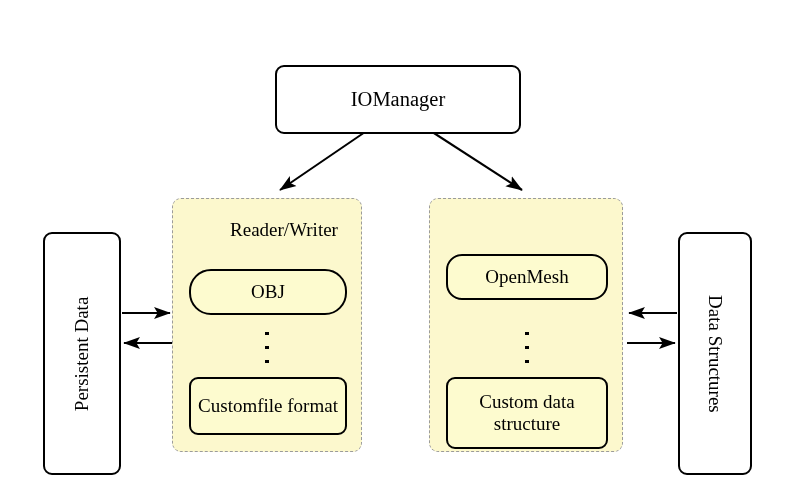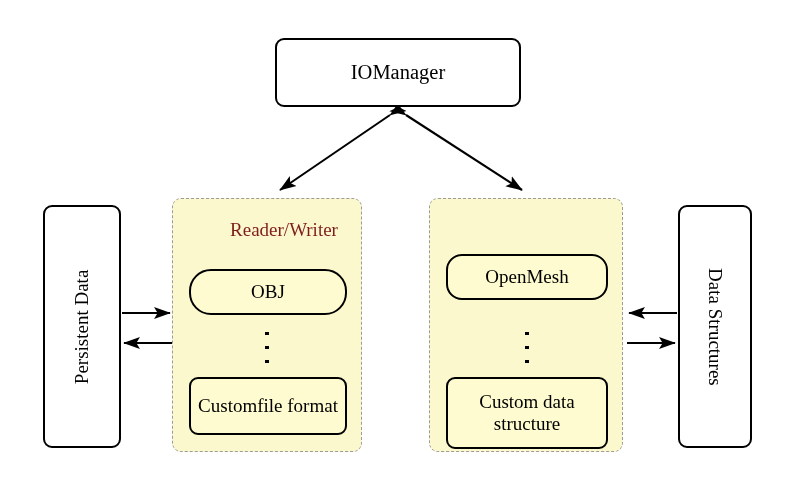--- a/index.html
+++ b/index.html
@@ -27,20 +27,21 @@
     justify-content: center;
     text-align: center;
     color: #000000;
     line-height: 1.15;
   }
 
   .node-plain {
     background: #ffffff;
     border: 2.2px solid #000000;
     border-radius: 9px;
+    margin-top: 27px;
   }
 
   .node-inner {
     background: #fdfbcf;
     border: 2.2px solid #000000;
     border-radius: 9px;
   }
 
   .group-box {
     position: absolute;
@@ -48,21 +49,21 @@
     background: #fcf8cd;
     border: 1.6px dashed #9b9b9b;
     border-radius: 9px;
   }
 
   .group-title {
     position: absolute;
     left: 0;
     right: 0;
     text-align: center;
-    color: #7f1d1d;
+    color: #000000;
     white-space: nowrap;
     padding-left: 34px;
   }
 
   
   .vert-label {
     white-space: nowrap;
     display: block;
   }
   .rot-ccw { transform: rotate(-90deg); }

